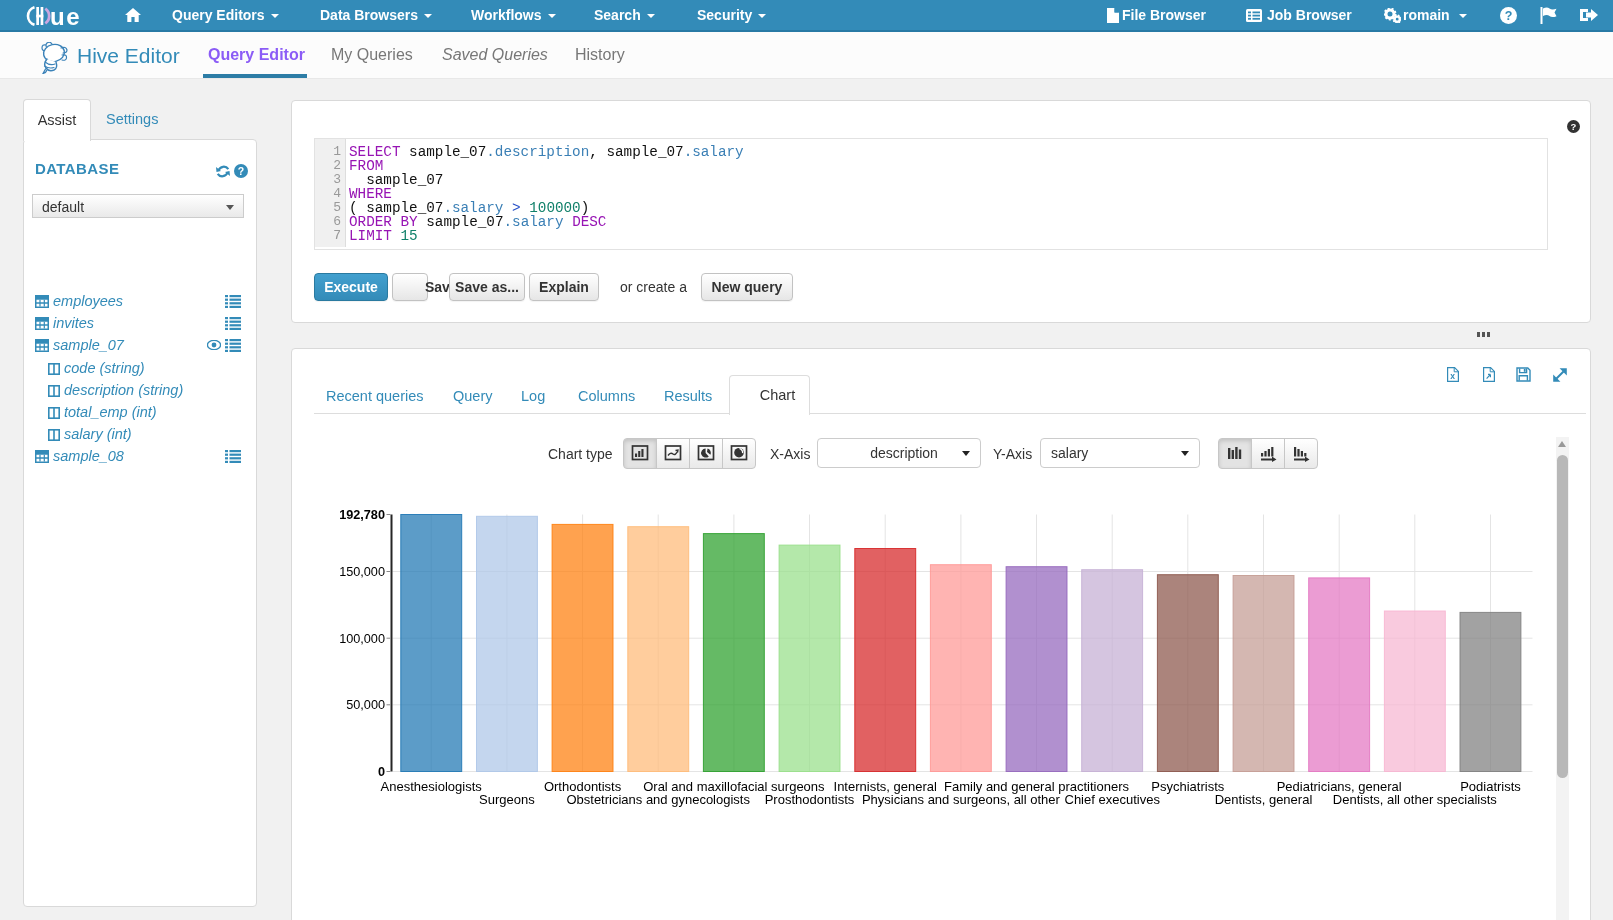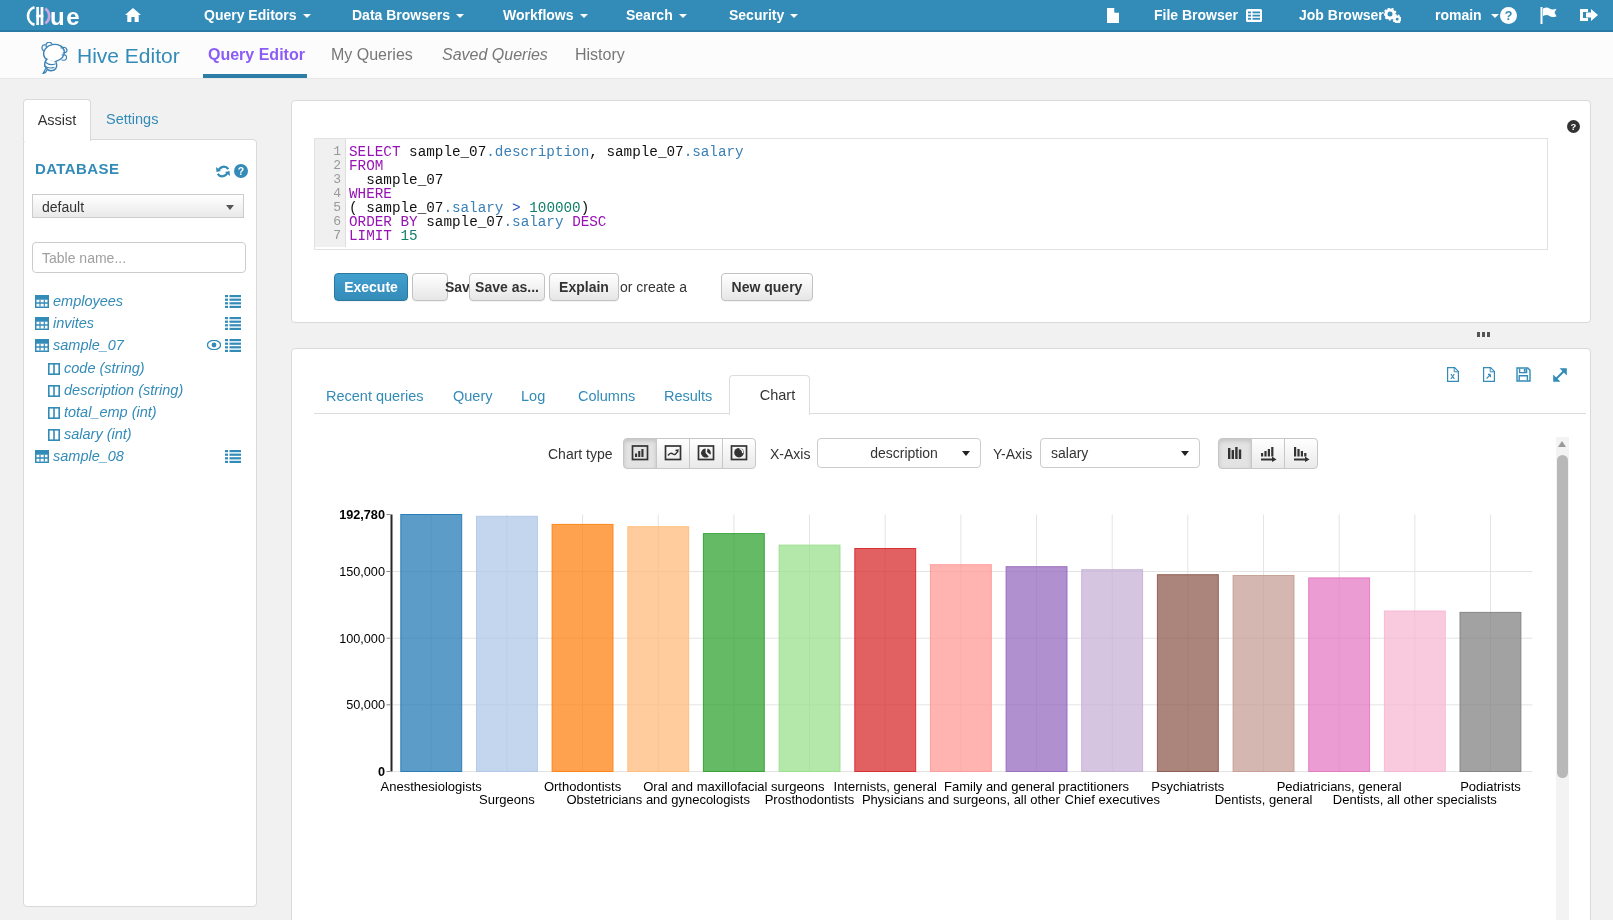--- a/index.html
+++ b/index.html
@@ -1,21 +1,21 @@
 <!DOCTYPE html>
 <html><head>
 <meta charset="utf-8">
 <style>
 html,body{margin:0;padding:0;}
 body{font-family:"Liberation Sans",sans-serif;background:#f1f1f1;}
 #page{position:relative;width:1613px;height:920px;overflow:hidden;background:#f1f1f1;}
 .abs{position:absolute;}
 
 #nav{left:0;top:0;width:1613px;height:30px;background:#338bb8;border-bottom:2px solid #287aa5;}
-.navitem{position:absolute;top:0;height:30px;line-height:30px;color:#fff;font-weight:bold;font-size:14px;white-space:nowrap;margin-left:32px;}
+.navitem{position:absolute;top:0;height:30px;line-height:30px;color:#fff;font-weight:bold;font-size:14px;white-space:nowrap;}
 .caret-w{display:inline-block;width:0;height:0;border-left:4px solid transparent;border-right:4px solid transparent;border-top:4px solid #fff;vertical-align:2px;margin-left:6px;}
 
 #subnav{left:0;top:32px;width:1613px;height:46px;background:#fcfcfc;border-bottom:1px solid #e8e8e8;}
 .snavtab{position:absolute;top:32px;height:46px;line-height:46px;font-size:16px;color:#777;white-space:nowrap;}
 #huetitle{position:absolute;left:77px;top:32px;height:46px;line-height:48px;font-size:21px;color:#338bb8;}
 #qetab{color:#8b5cf6;font-weight:bold;}
 #qeline{position:absolute;left:203px;top:74px;width:104px;height:4px;background:#2d7da6;}
 
 .panel{position:absolute;background:#fff;border:1px solid #d9d9d9;border-radius:4px;}
 
@@ -32,21 +32,21 @@
 .rowicon{position:absolute;}
 
 #qpanel{left:291px;top:100px;width:1298px;height:221px;}
 #editor{position:absolute;left:22px;top:37px;width:1232px;height:110px;border:1px solid #e2e2e2;background:#fff;}
 #gutter{position:absolute;left:0;top:0;width:31px;height:108px;background:#f0f0f0;border-right:1px solid #ddd;color:#999;font-family:"Liberation Mono",monospace;font-size:13px;line-height:14px;text-align:right;padding:6px 4px 0 0;box-sizing:border-box;}
 #code{position:absolute;left:34px;top:6px;font-family:"Liberation Mono",monospace;font-size:14.3px;line-height:14px;white-space:pre;color:#111;}
 .kw{color:#9714b4;}
 .id2{color:#3a7fb5;}
 .num{color:#11806a;}
 .op{color:#2851c8;}
-.btn{position:absolute;height:28px;line-height:26px;border:1px solid #c2c2c2;border-radius:4px;background:linear-gradient(#ffffff,#e6e6e6);font-size:14px;font-weight:bold;color:#333;text-align:center;box-sizing:border-box;box-shadow:0 1px 1px rgba(0,0,0,0.05);margin-left:20px;}
+.btn{position:absolute;height:28px;line-height:26px;border:1px solid #c2c2c2;border-radius:4px;background:linear-gradient(#ffffff,#e6e6e6);font-size:14px;font-weight:bold;color:#333;text-align:center;box-sizing:border-box;box-shadow:0 1px 1px rgba(0,0,0,0.05);}
 #execbtn{background:linear-gradient(#42a0cf,#338bb8);border-color:#2a7aa0;color:#fff;}
 
 #dots{position:absolute;left:1477px;top:332px;width:17px;height:5px;overflow:hidden;}
 #dots{font-size:0;}#dots div{display:inline-block;width:3px;height:5px;background:#555;margin-right:2px;vertical-align:top;}
 
 #rpanel{left:291px;top:348px;width:1298px;height:700px;}
 .ricon{position:absolute;top:367px;}
 .rtab{position:absolute;top:388px;font-size:14.5px;color:#338bb8;white-space:nowrap;}
 #charttab{position:absolute;left:729px;top:375px;width:63px;height:39px;background:#fff;border:1px solid #ddd;border-bottom:none;border-radius:4px 4px 0 0;text-align:center;line-height:39px;font-size:14.5px;color:#333;z-index:2;padding-left:16px;}
 #tabline{position:absolute;left:314px;top:413px;width:1272px;height:1px;background:#ddd;}
@@ -149,21 +149,20 @@
         <path d="M2.7 9.8 A 5.5 5.5 0 0 0 12.5 8.5"></path>
       </g>
       <path d="M1 3 L1.5 8 L6 7 Z" fill="#338bb8"></path>
       <path d="M15 12 L14.5 7 L10 8 Z" fill="#338bb8"></path>
     </svg>
     <svg class="abs" style="left:210px;top:24px;" width="14" height="14" xmlns="http://www.w3.org/2000/svg">
       <circle cx="7" cy="7" r="7" fill="#338bb8"></circle>
       <text x="7" y="11.2" font-family="Liberation Sans" font-size="10.5" font-weight="bold" fill="#fff" text-anchor="middle">?</text>
     </svg>
     <div id="dbsel">default<span class="sc"></span></div>
-    <div id="tblinput">Table name...</div>
     <div class="trow" style="top:150px;"><svg width="14" height="13" xmlns="http://www.w3.org/2000/svg">
             <path d="M0 0 H14 V13 H0 Z M1.5 4.5 H12.5 M1.5 8.5 H12.5 M5 4.5 V11.5 M9.3 4.5 V11.5" fill="#338bb8"></path>
             <path d="M1.5 4.7 H12.5 V7.3 H1.5 Z M1.5 8.7 H12.5 V11.5 H1.5 Z" fill="#fff"></path>
             <path d="M5 4.7 V11.5 M9.3 4.7 V11.5" stroke="#338bb8" stroke-width="1.2"></path>
           </svg>employees</div>
     <div class="trow" style="top:172px;"><svg width="14" height="13" xmlns="http://www.w3.org/2000/svg">
             <path d="M0 0 H14 V13 H0 Z" fill="#338bb8"></path>
             <path d="M1.5 4.7 H12.5 V7.3 H1.5 Z M1.5 8.7 H12.5 V11.5 H1.5 Z" fill="#fff"></path>
             <path d="M5 4.7 V11.5 M9.3 4.7 V11.5" stroke="#338bb8" stroke-width="1.2"></path>
           </svg>invites</div>

